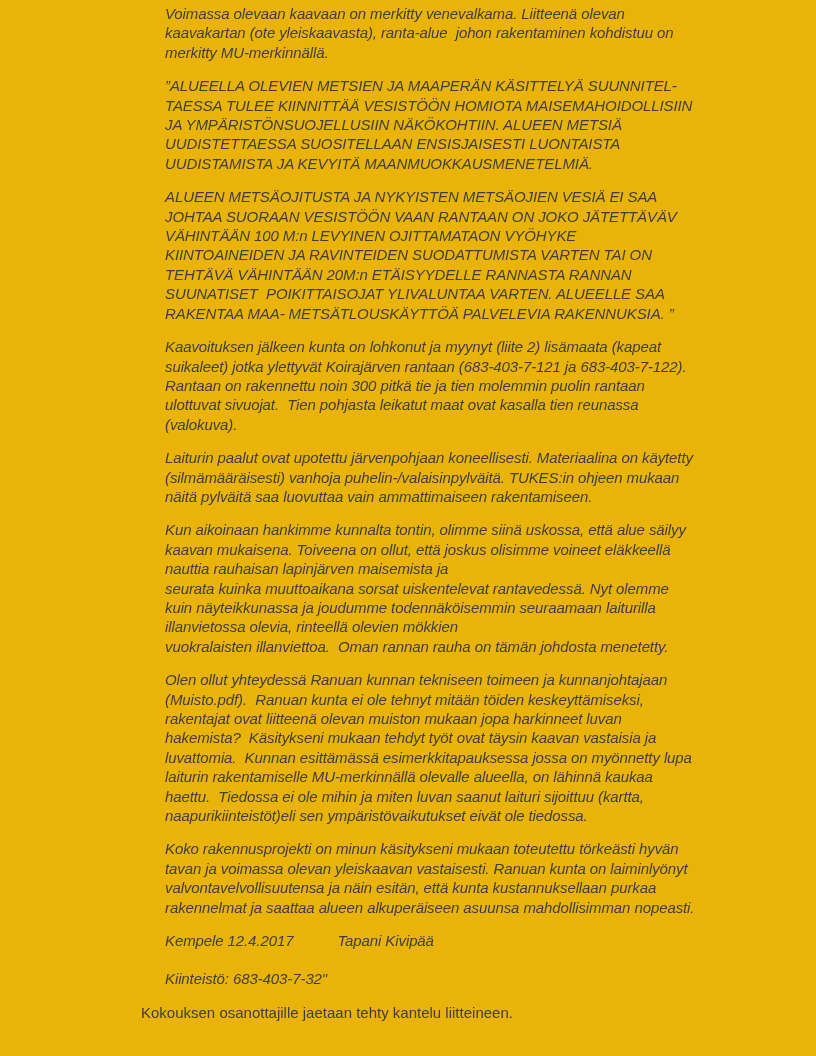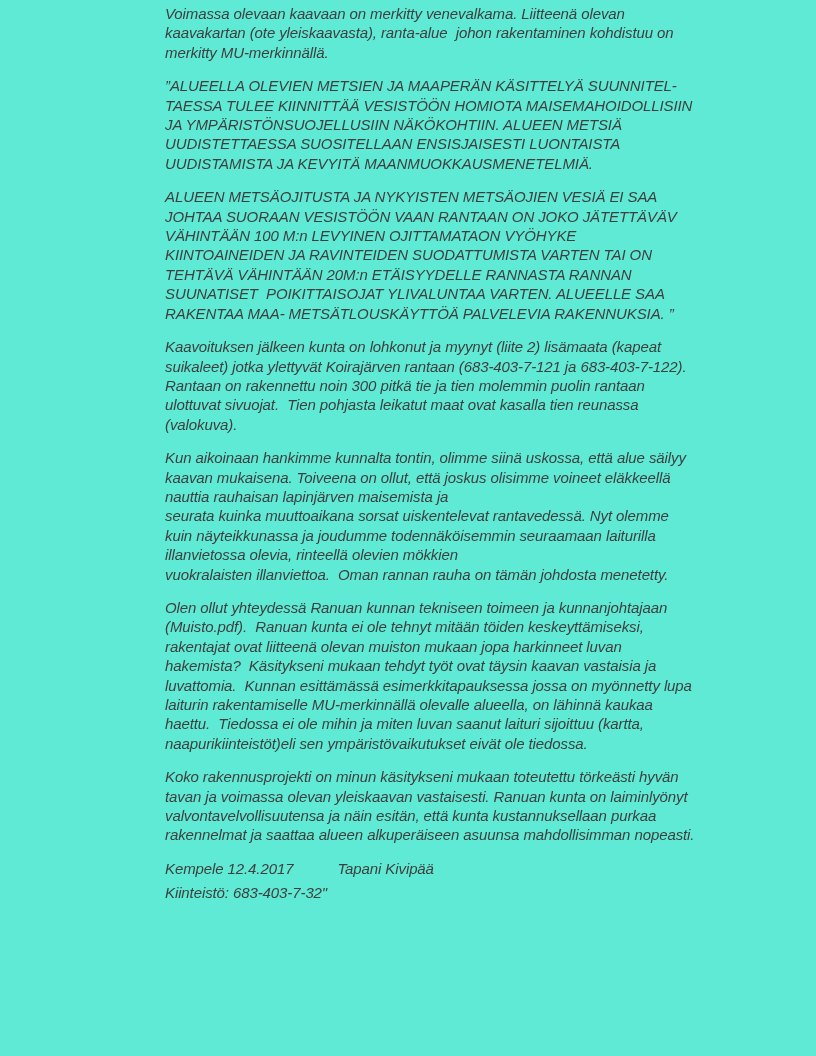--- a/index.html
+++ b/index.html
@@ -9,42 +9,42 @@
     }
     body {
       width: 816px;
       height: 1056px;
       font-family: "Liberation Sans", sans-serif;
     }
     .page {
       position: relative;
       width: 816px;
       height: 1056px;
-      background: #5eead4;
+      background: #eab308;
       overflow: hidden;
       color: #3f3f3f;
     }
     .letter {
       position: absolute;
       left: 165px;
       top: 4px;
       width: 645px;
     }
     .para {
       margin: 0 0 14px 0;
       font-size: 15px;
       line-height: 19.4px;
       letter-spacing: -0.1px;
       white-space: pre-wrap;
     }
     .italic {
       font-style: italic;
     }
     .sig {
-      margin-bottom: 5px;
+      margin-bottom: 19px;
     }
     .sig-gap {
       display: inline-block;
       width: 44px;
     }
     .prop {
       margin-bottom: 17px;
     }
     .closing {
       position: absolute;
@@ -76,20 +76,23 @@
 VÄHINTÄÄN 100 M:n LEVYINEN OJITTAMATAON VYÖHYKE
 KIINTOAINEIDEN JA RAVINTEIDEN SUODATTUMISTA VARTEN TAI ON
 TEHTÄVÄ VÄHINTÄÄN 20M:n ETÄISYYDELLE RANNASTA RANNAN
 SUUNATISET  POIKITTAISOJAT YLIVALUNTAA VARTEN. ALUEELLE SAA
 RAKENTAA MAA- METSÄTLOUSKÄYTTÖÄ PALVELEVIA RAKENNUKSIA. ”</p>
     <p class="para italic">Kaavoituksen jälkeen kunta on lohkonut ja myynyt (liite 2) lisämaata (kapeat
 suikaleet) jotka ylettyvät Koirajärven rantaan (683-403-7-121 ja 683-403-7-122).
 Rantaan on rakennettu noin 300 pitkä tie ja tien molemmin puolin rantaan
 ulottuvat sivuojat.  Tien pohjasta leikatut maat ovat kasalla tien reunassa
 (valokuva).</p>
+    <p class="para italic">Laiturin paalut ovat upotettu järvenpohjaan koneellisesti. Materiaalina on käytetty
+(silmämääräisesti) vanhoja puhelin-/valaisinpylväitä. TUKES:in ohjeen mukaan
+näitä pylväitä saa luovuttaa vain ammattimaiseen rakentamiseen.</p>
     <p class="para italic">Kun aikoinaan hankimme kunnalta tontin, olimme siinä uskossa, että alue säilyy
 kaavan mukaisena. Toiveena on ollut, että joskus olisimme voineet eläkkeellä
 nauttia rauhaisan lapinjärven maisemista ja
 seurata kuinka muuttoaikana sorsat uiskentelevat rantavedessä. Nyt olemme
 kuin näyteikkunassa ja joudumme todennäköisemmin seuraamaan laiturilla
 illanvietossa olevia, rinteellä olevien mökkien
 vuokralaisten illanviettoa.  Oman rannan rauha on tämän johdosta menetetty.</p>
     <p class="para italic">Olen ollut yhteydessä Ranuan kunnan tekniseen toimeen ja kunnanjohtajaan
 (Muisto.pdf).  Ranuan kunta ei ole tehnyt mitään töiden keskeyttämiseksi,
 rakentajat ovat liitteenä olevan muiston mukaan jopa harkinneet luvan
@@ -101,13 +104,14 @@
     <p class="para italic">Koko rakennusprojekti on minun käsitykseni mukaan toteutettu törkeästi hyvän
 tavan ja voimassa olevan yleiskaavan vastaisesti. Ranuan kunta on laiminlyönyt
 valvontavelvollisuutensa ja näin esitän, että kunta kustannuksellaan purkaa
 rakennelmat ja saattaa alueen alkuperäiseen asuunsa mahdollisimman nopeasti.</p>
 
     <p class="para italic sig"><span>Kempele 12.4.2017</span><span class="sig-gap"></span><span>Tapani Kivipää</span></p>
 
     <p class="para italic prop">Kiinteistö: 683-403-7-32"</p>
   </div>
 
+  <p class="closing">Kokouksen osanottajille jaetaan tehty kantelu liitteineen.</p>
 </div>
 
 </body></html>

